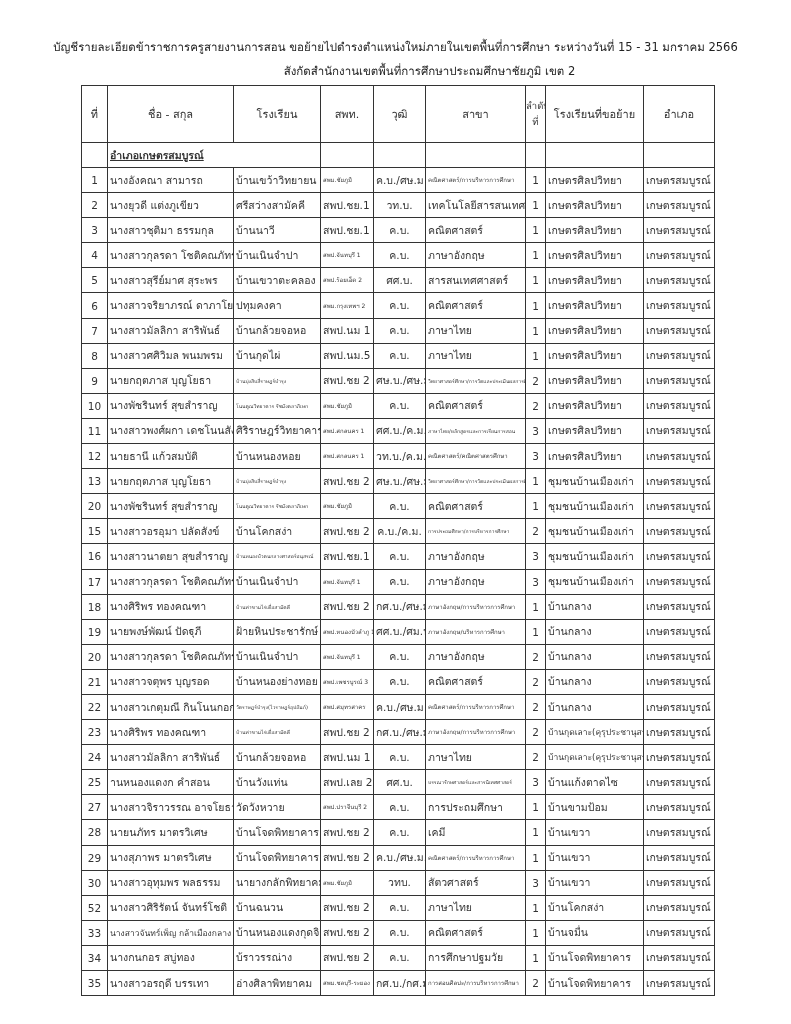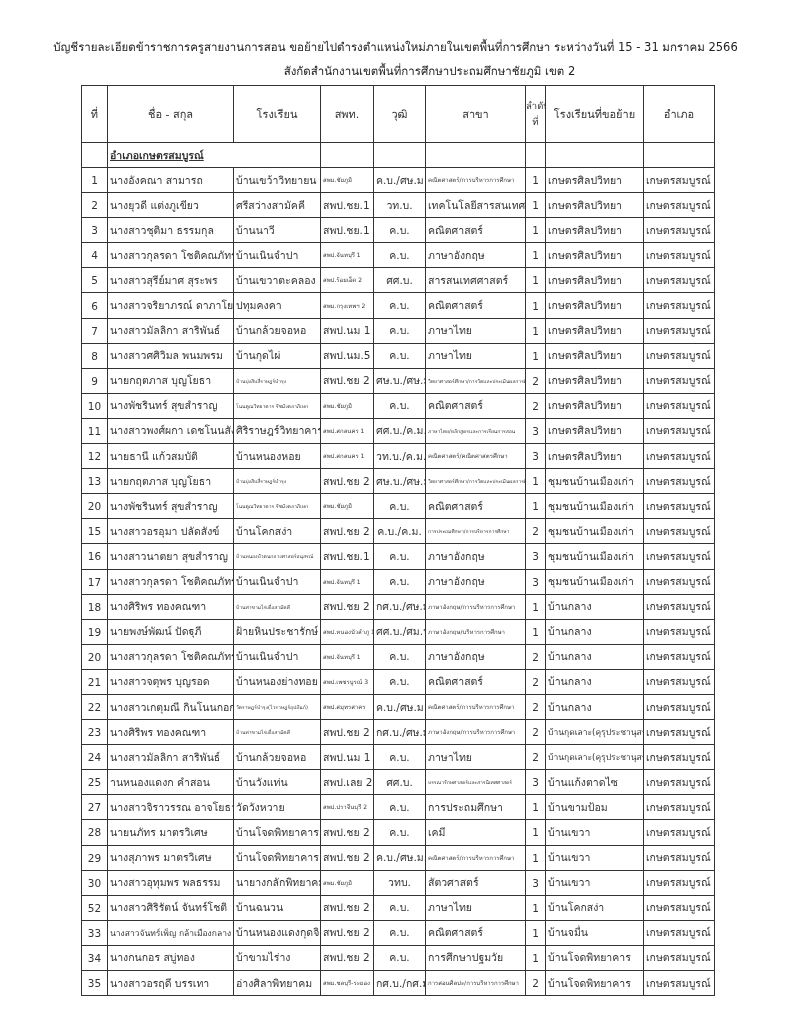--- a/index.html
+++ b/index.html
@@ -411,21 +411,21 @@
         <td>สพป.ชย 2</td>
         <td class="c">ค.บ.</td>
         <td>คณิตศาสตร์</td>
         <td class="c">1</td>
         <td>บ้านจมื่น</td>
         <td>เกษตรสมบูรณ์</td>
       </tr>
       <tr>
         <td class="c">34</td>
         <td>นางกนกอร  สบู่ทอง</td>
-        <td>บ้าขามไร่าง</td>
+        <td>บ้ราวรรณ่าง</td>
         <td>สพป.ชย 2</td>
         <td class="c">ค.บ.</td>
         <td>การศึกษาปฐมวัย</td>
         <td class="c">1</td>
         <td>บ้านโจดพิทยาคาร</td>
         <td>เกษตรสมบูรณ์</td>
       </tr>
       <tr>
         <td class="c">35</td>
         <td>นางสาวอรฤดี  บรรเทา</td>

